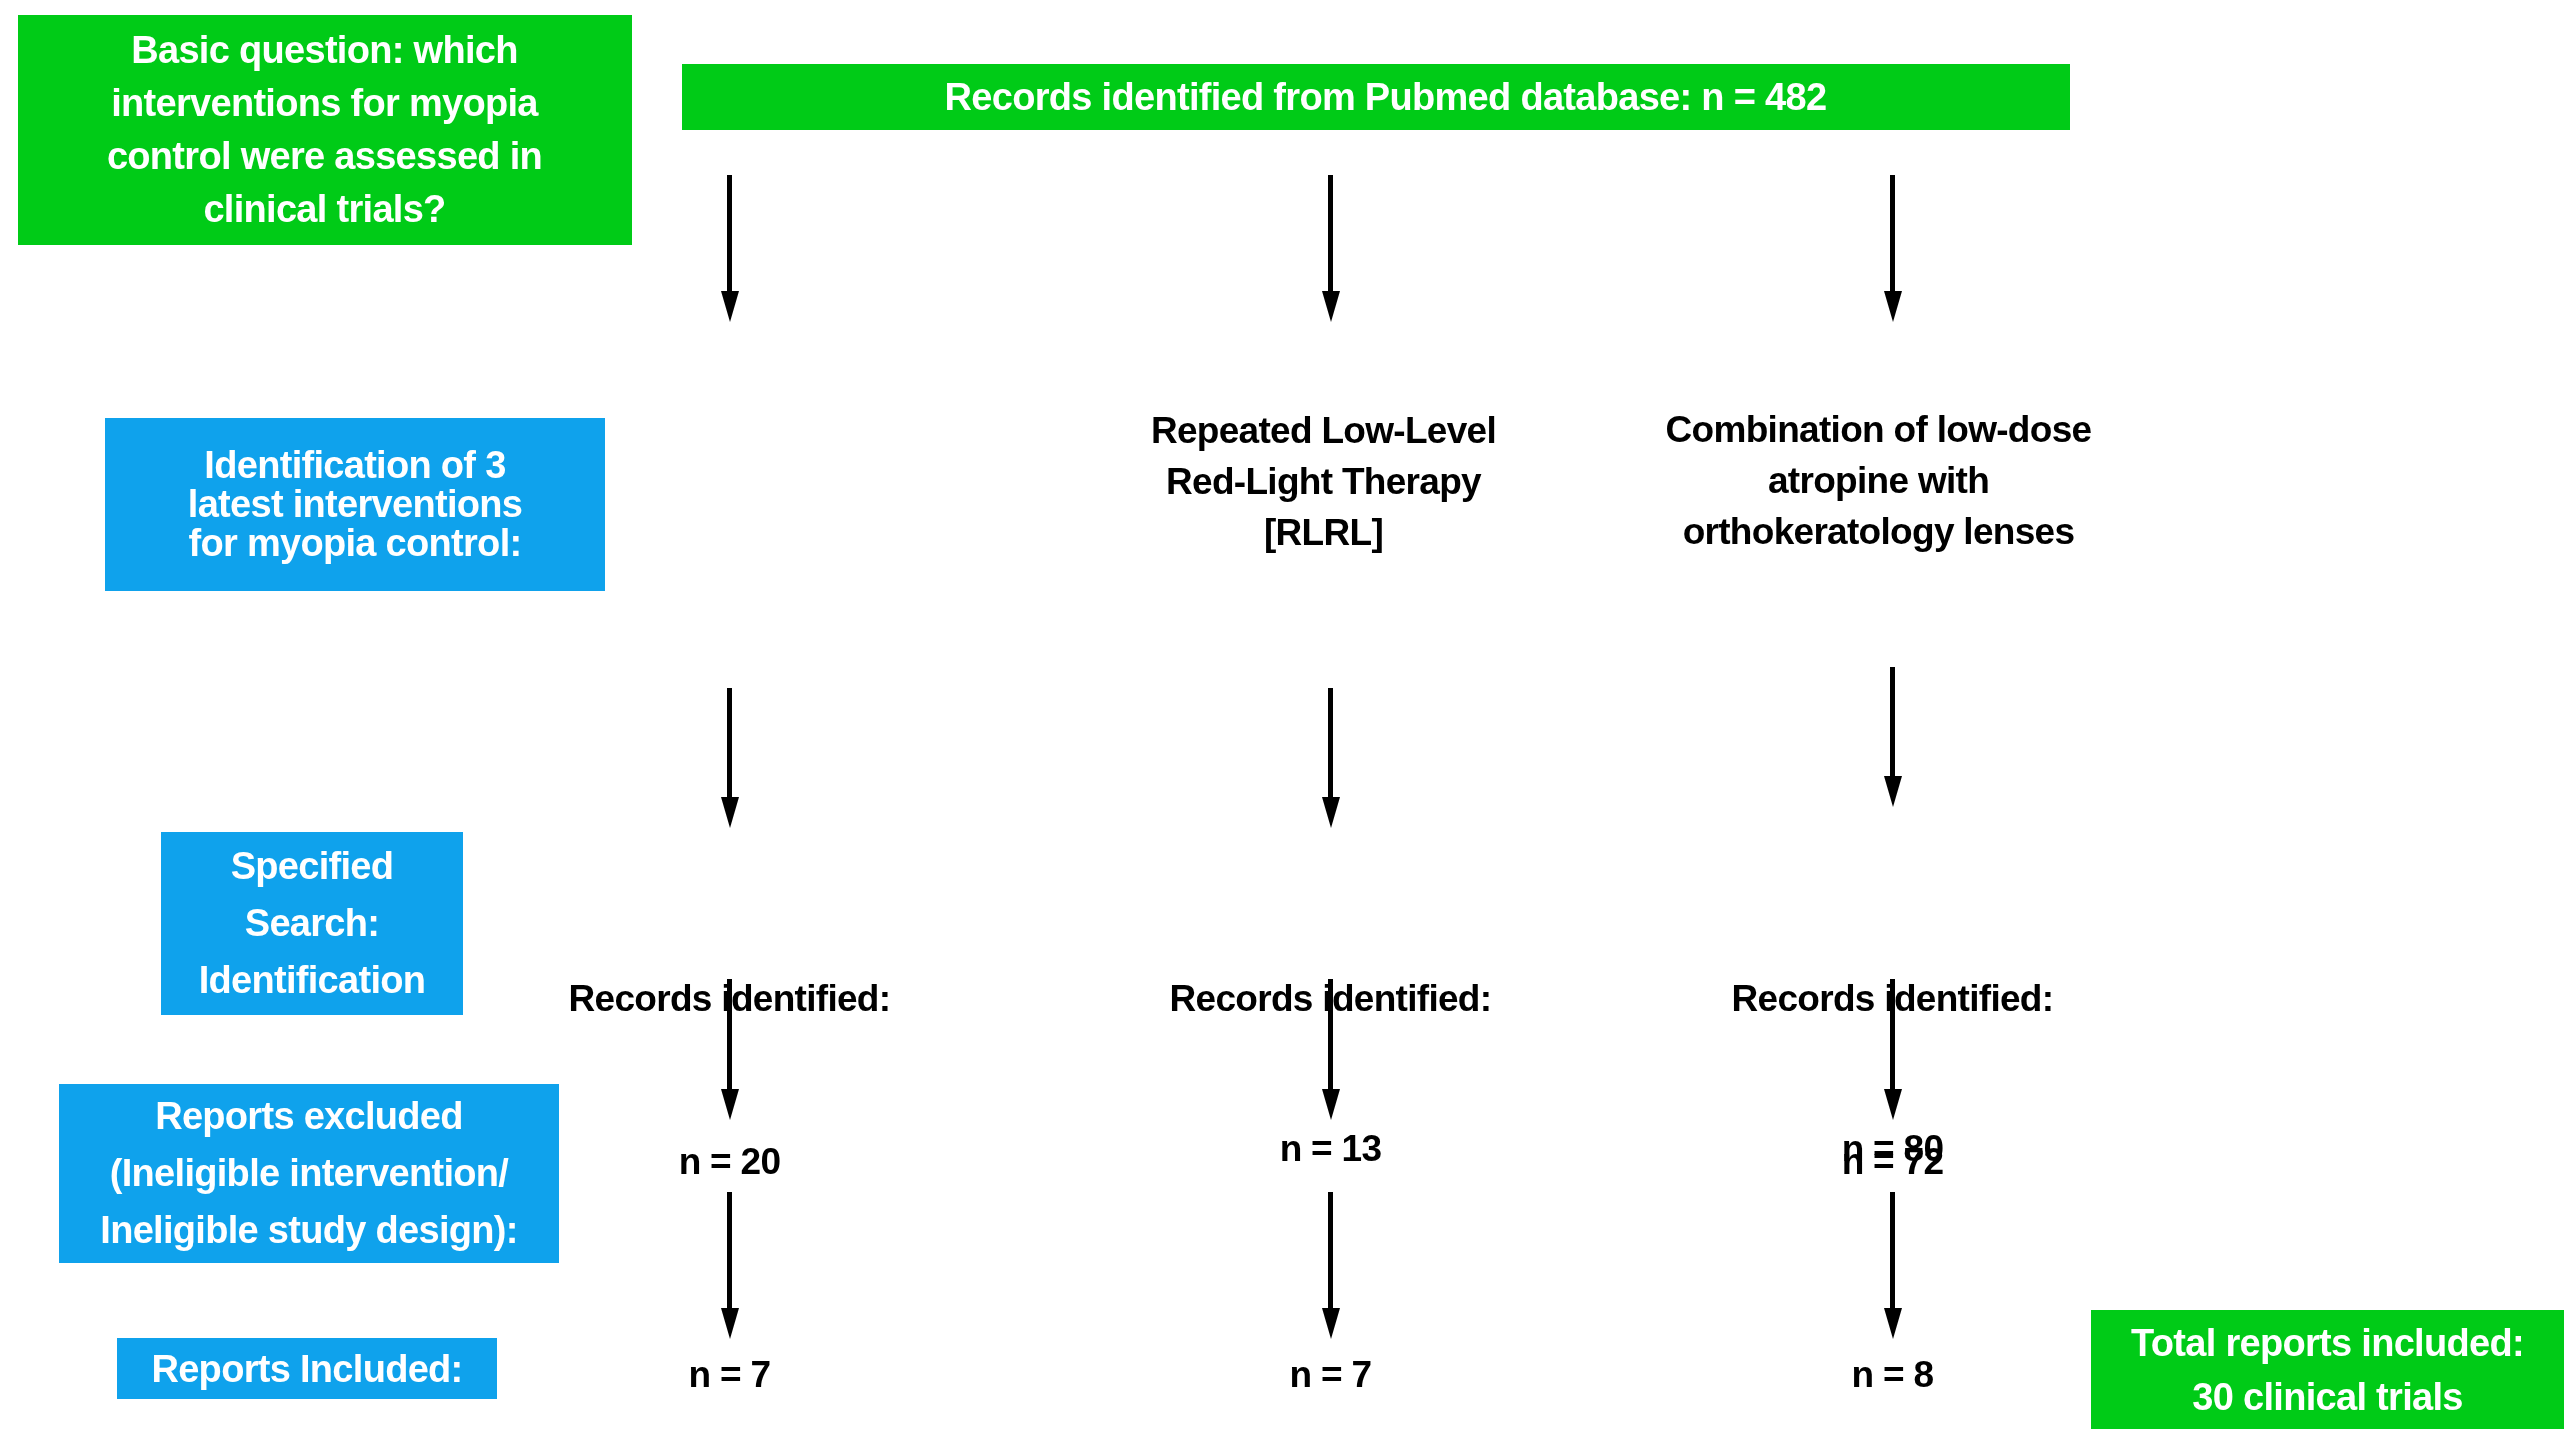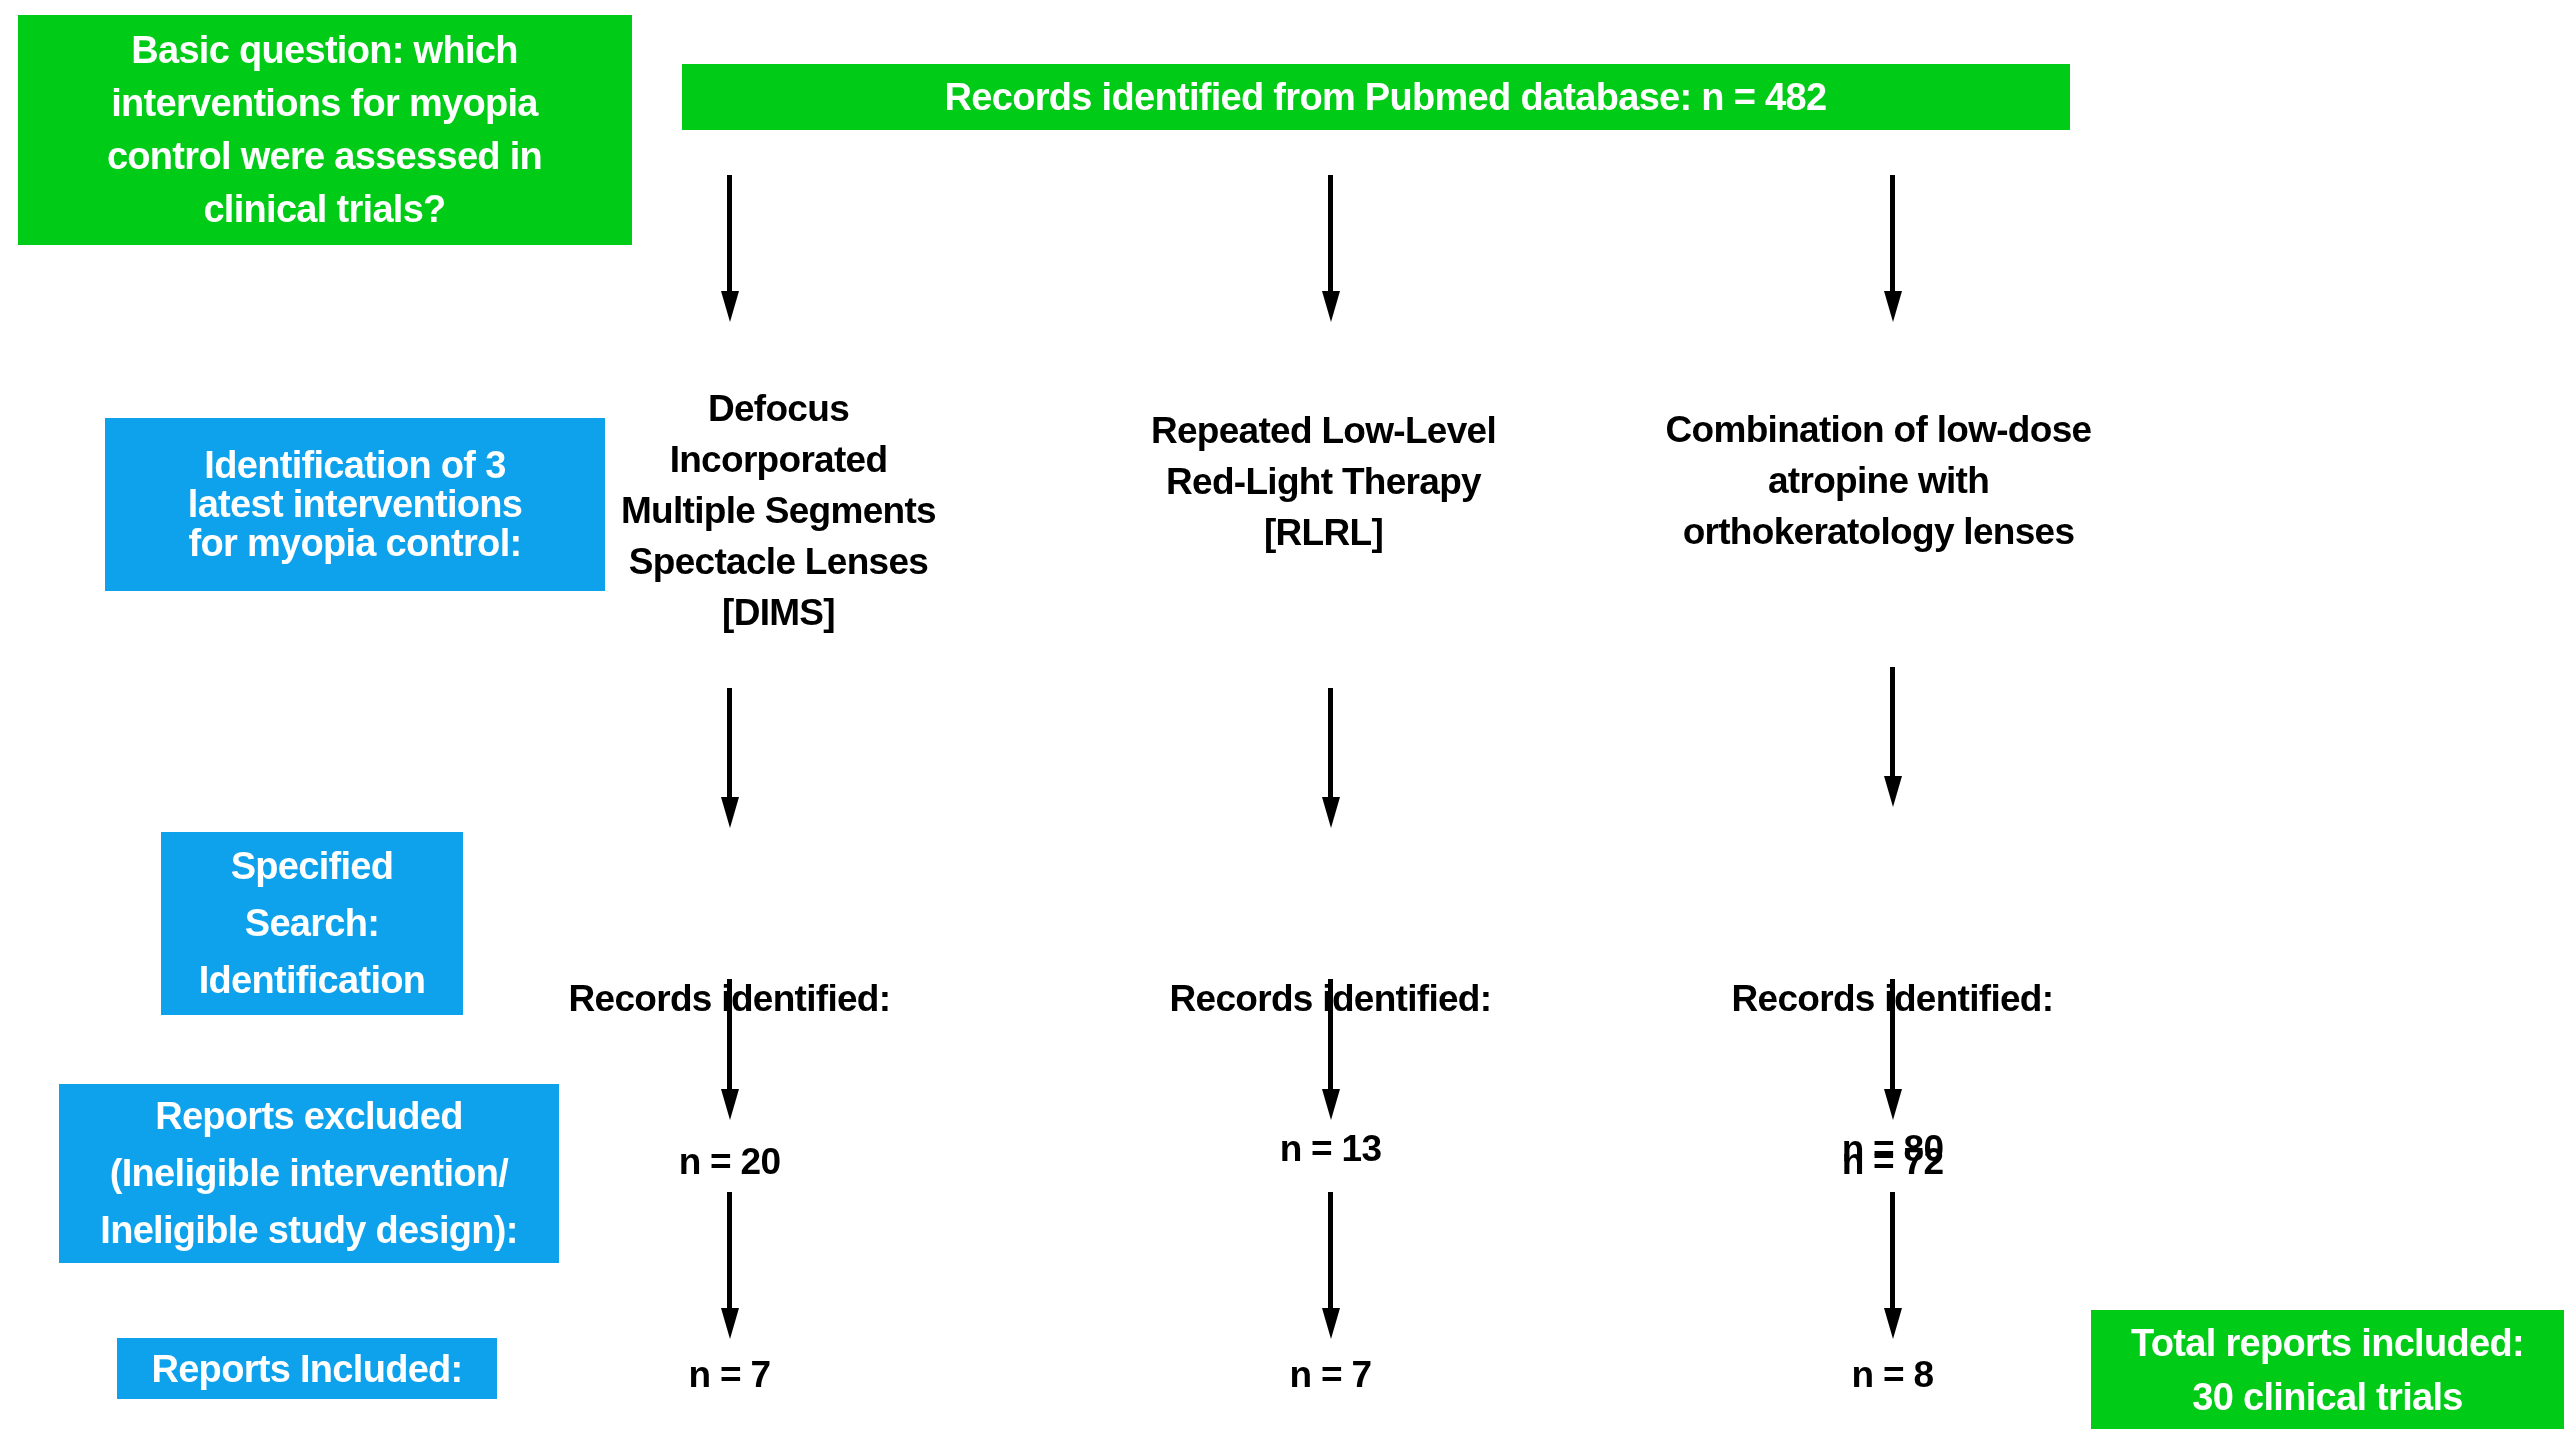--- a/index.html
+++ b/index.html
@@ -102,25 +102,20 @@
   <div id="side-2" class="box blue-box f54">Reports excluded
 (Ineligible intervention/
 Ineligible study design):</div>
 
   <div id="side-1" class="box blue-box f54">Specified
 Search:
 Identification</div>
 
   <div id="side-3" class="box blue-box f54">Reports Included:</div>
 
-  <div id="hdr-0" class="black-text hdr">Defocus
-Incorporated
-Multiple Segments
-Spectacle Lenses
-[DIMS]</div>
 
   <div id="hdr-1" class="black-text hdr">Repeated Low-Level
 Red-Light Therapy
 [RLRL]</div>
 
   <div id="hdr-2" class="black-text hdr">Combination of low-dose
 atropine with
 orthokeratology lenses</div>
 
   <div id="rec-0" class="black-text nrow">

